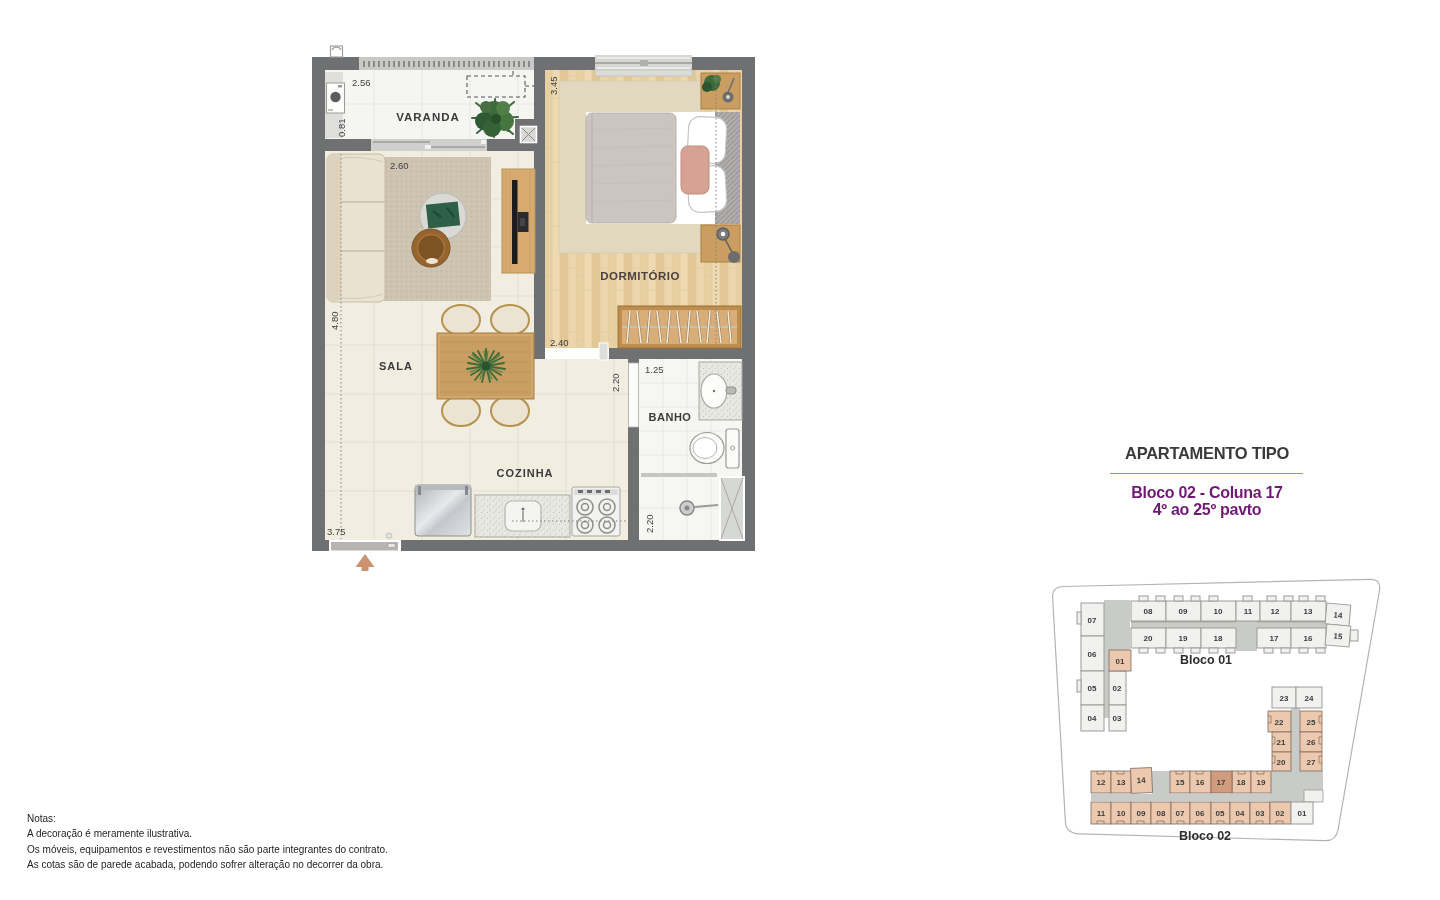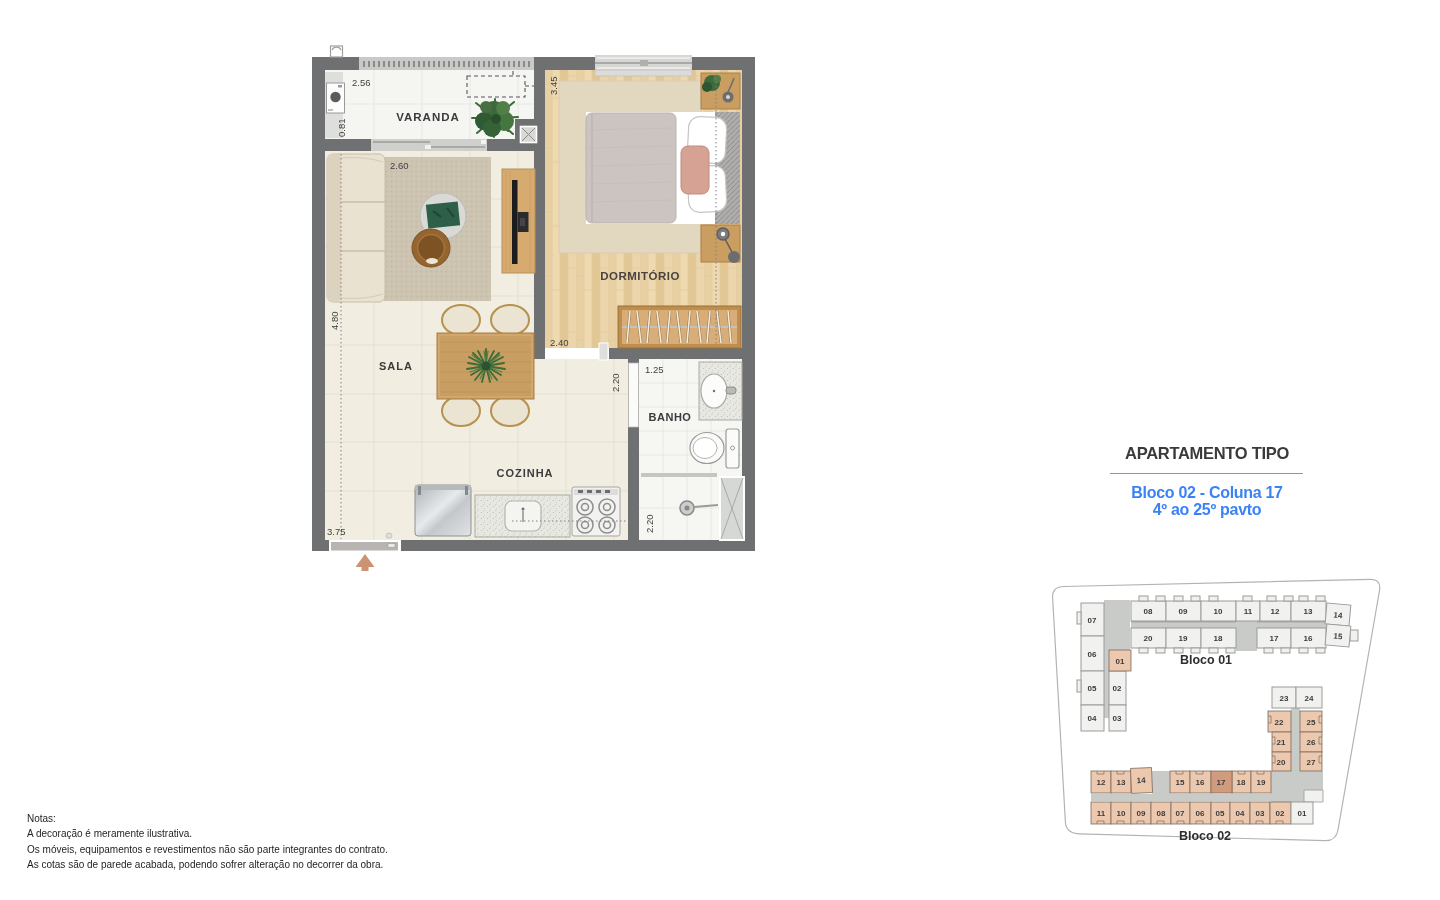--- a/index.html
+++ b/index.html
@@ -680,20 +680,20 @@
 </g>
 
 <text x="1205" y="840" font-size="12.5" font-weight="bold" fill="#2e2e30" text-anchor="middle">Bloco 02</text>
 
 </svg>
 
 <div class="abs" style="left:1057px;top:432px;width:300px;text-align:center;font-weight:bold;font-size:16.5px;color:#3a3a3c;letter-spacing:-0.3px;margin-top:12px;">APARTAMENTO TIPO</div>
 
 <div class="abs" style="left:1110px;top:473px;width:193px;border-top:1.5px solid #c9845f;"></div>
 
-<div class="abs" style="left:1057px;top:484px;width:300px;text-align:center;font-weight:bold;font-size:16px;color:#3b82f6;line-height:17px;letter-spacing:-0.3px;">Bloco 02 - Coluna 17<br>4º ao 25º pavto</div>
+<div class="abs" style="left:1057px;top:484px;width:300px;text-align:center;font-weight:bold;font-size:16px;color:#701a75;line-height:17px;letter-spacing:-0.3px;">Bloco 02 - Coluna 17<br>4º ao 25º pavto</div>
 
 <div class="abs" style="left:27px;top:811px;font-size:10px;color:#1e1e1e;line-height:15.4px;">
 Notas:<br>
 A decoração é meramente ilustrativa.<br>
 Os móveis, equipamentos e revestimentos não são parte integrantes do contrato.<br>
 As cotas são de parede acabada, podendo sofrer alteração no decorrer da obra.
 </div>
 
 </body></html>

